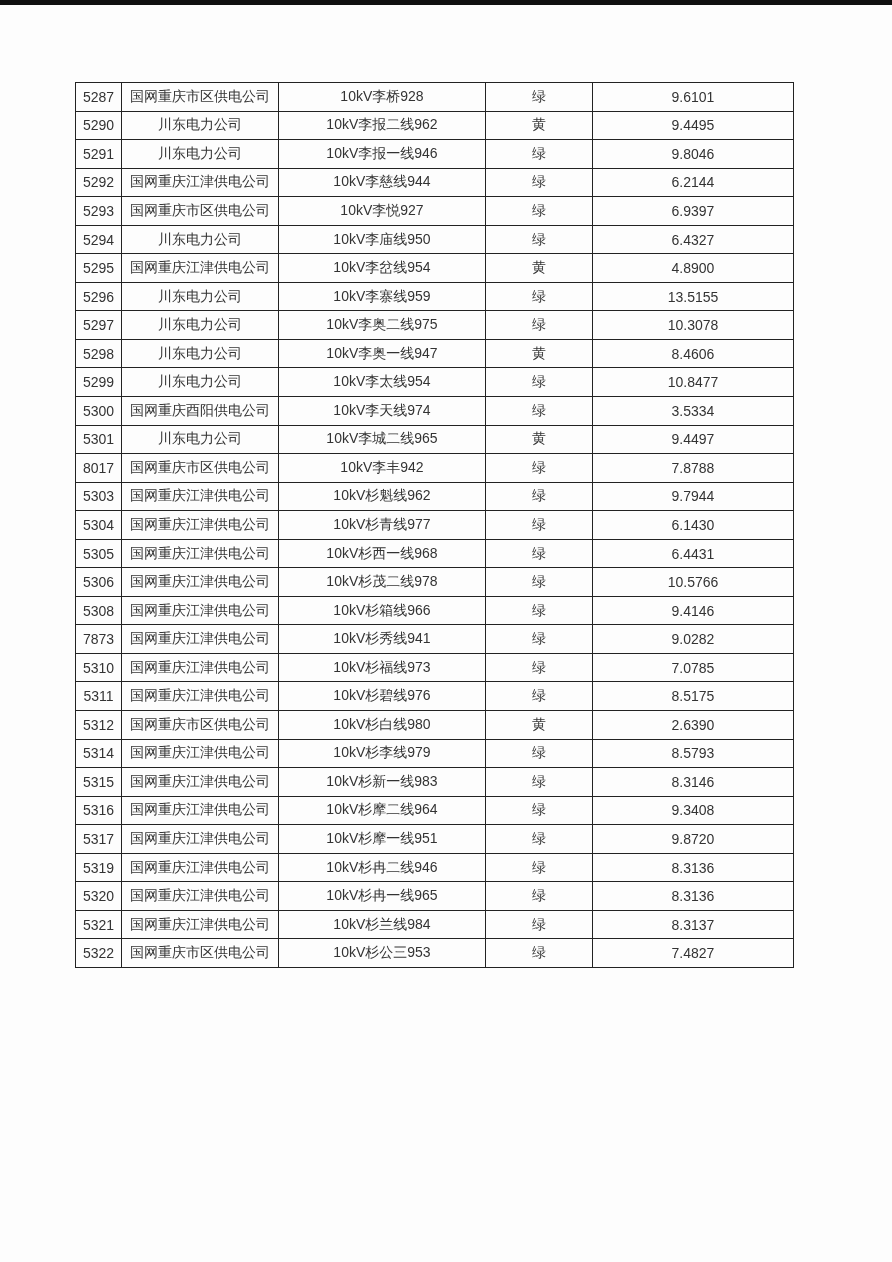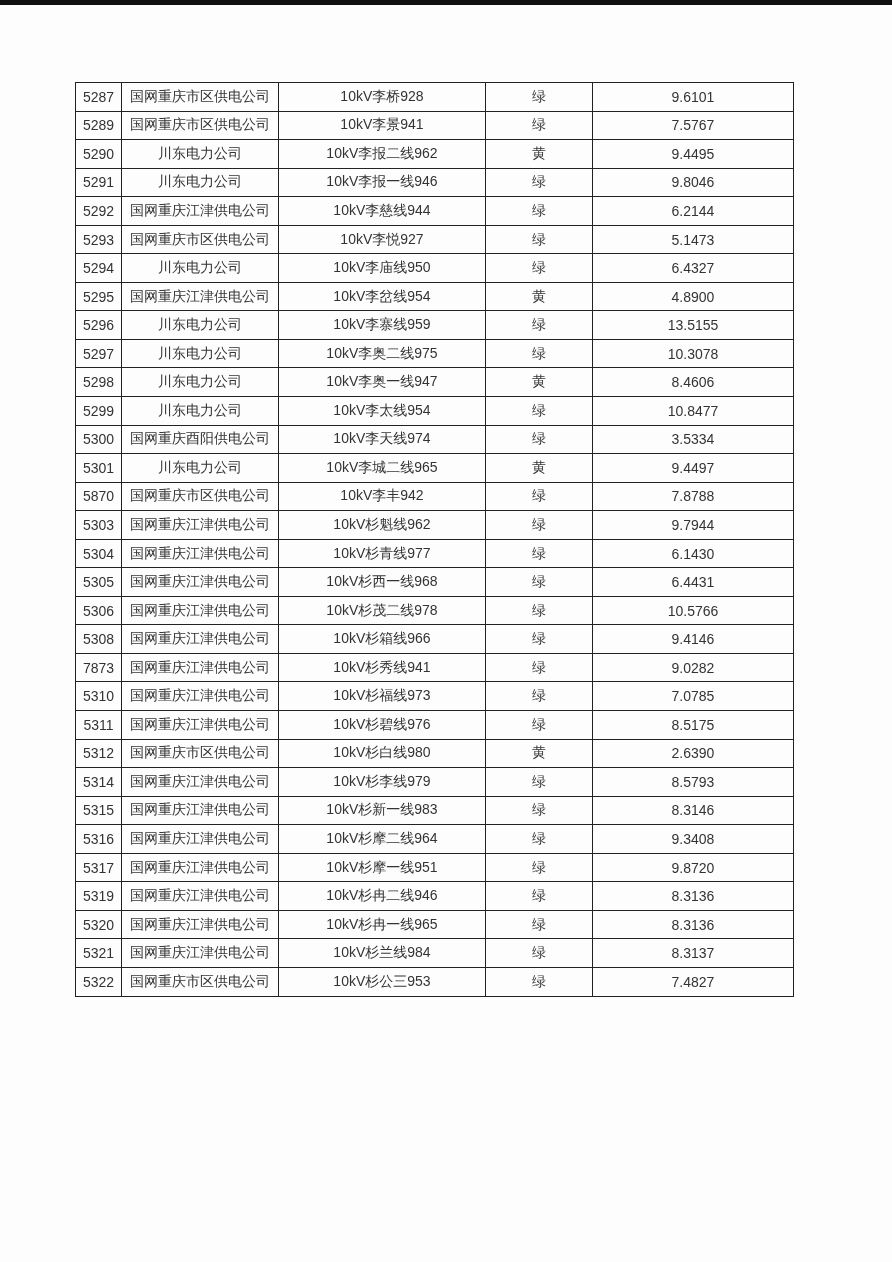--- a/index.html
+++ b/index.html
@@ -63,27 +63,20 @@
     <tbody>
   <tr>
     <td>5287</td>
     <td>国网重庆市区供电公司</td>
     <td>10kV李桥928</td>
     <td>绿</td>
     <td>9.6101</td>
   </tr>
 
 
-  <tr>
-    <td>5289</td>
-    <td>国网重庆市区供电公司</td>
-    <td>10kV李景941</td>
-    <td>绿</td>
-    <td>7.5767</td>
-  </tr>
 
   <tr>
     <td>5290</td>
     <td>川东电力公司</td>
     <td>10kV李报二线962</td>
     <td>黄</td>
     <td>9.4495</td>
   </tr>
 
   <tr>
@@ -100,21 +93,21 @@
     <td>10kV李慈线944</td>
     <td>绿</td>
     <td>6.2144</td>
   </tr>
 
   <tr>
     <td>5293</td>
     <td>国网重庆市区供电公司</td>
     <td>10kV李悦927</td>
     <td>绿</td>
-    <td>5.1473</td>
+    <td>6.9397</td>
   </tr>
 
   <tr>
     <td>5294</td>
     <td>川东电力公司</td>
     <td>10kV李庙线950</td>
     <td>绿</td>
     <td>6.4327</td>
   </tr>
 
@@ -168,21 +161,21 @@
 
   <tr>
     <td>5301</td>
     <td>川东电力公司</td>
     <td>10kV李城二线965</td>
     <td>黄</td>
     <td>9.4497</td>
   </tr>
 
   <tr>
-    <td>5870</td>
+    <td>8017</td>
     <td>国网重庆市区供电公司</td>
     <td>10kV李丰942</td>
     <td>绿</td>
     <td>7.8788</td>
   </tr>
 
   <tr>
     <td>5303</td>
     <td>国网重庆江津供电公司</td>
     <td>10kV杉魁线962</td>

